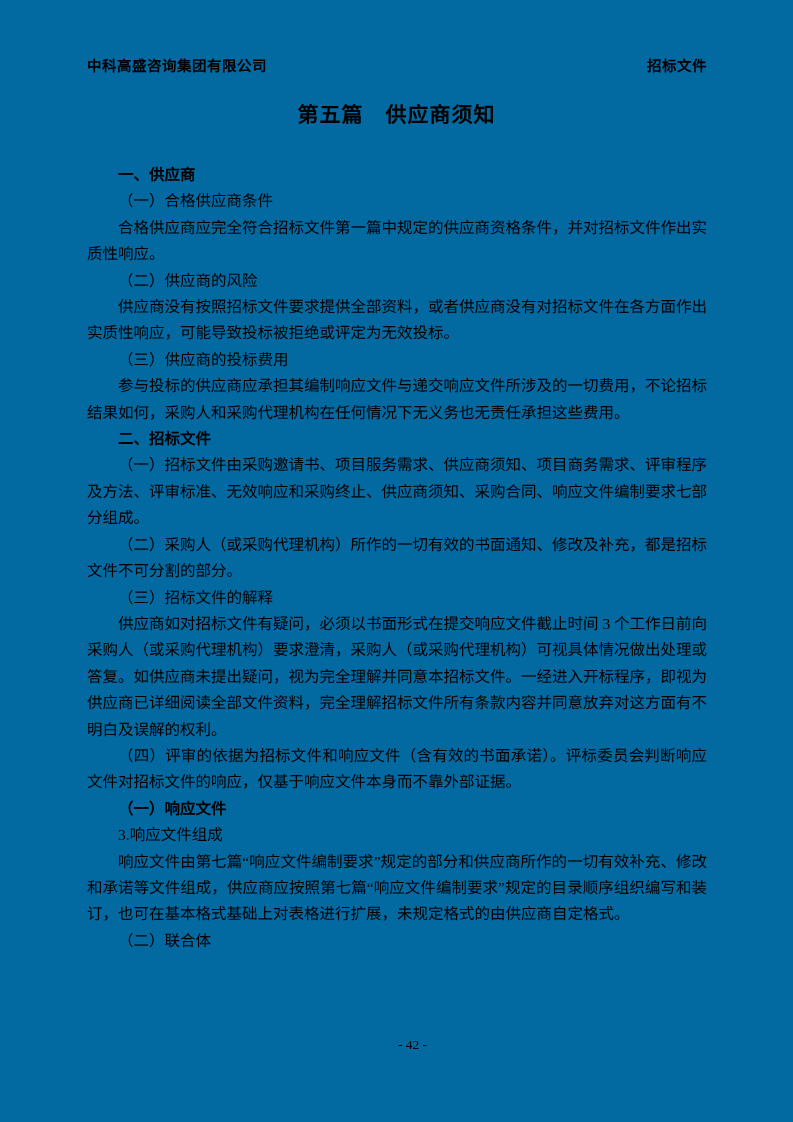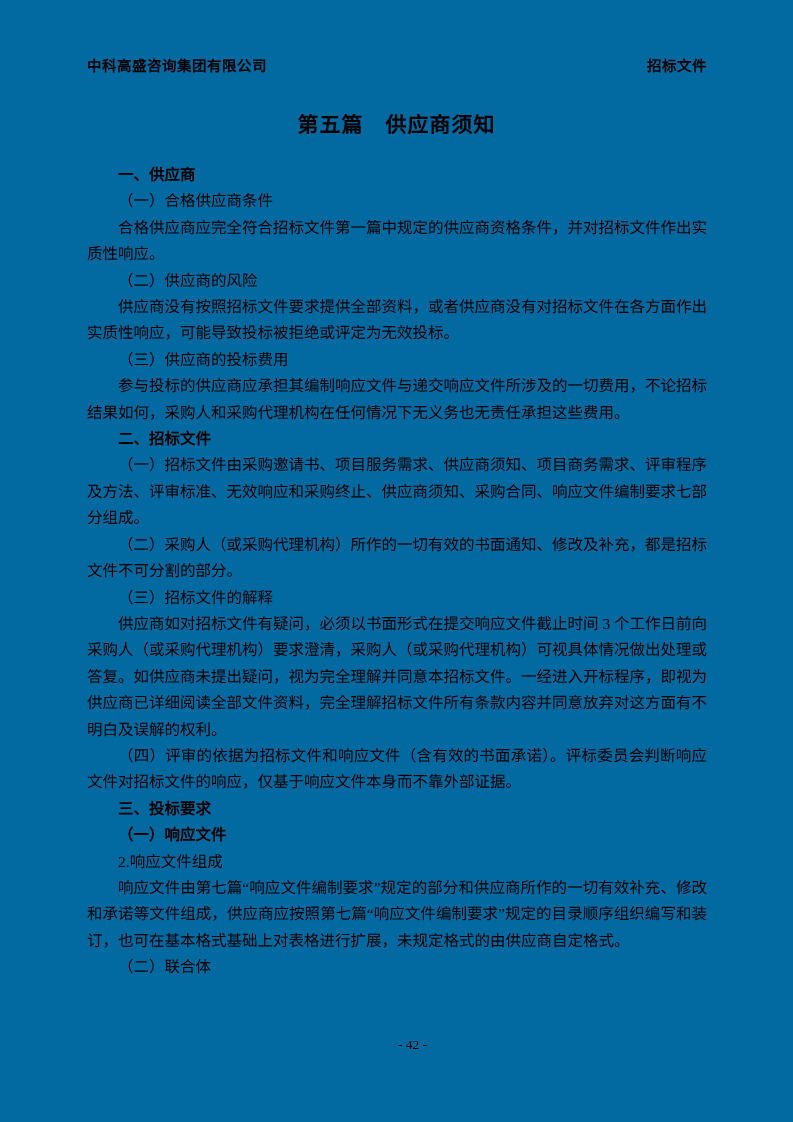--- a/index.html
+++ b/index.html
@@ -31,21 +31,20 @@
   .doc-title {
     position: absolute;
     top: 98px;
     left: 0;
     width: 100%;
     text-align: center;
     font-family: "Liberation Sans", "DejaVu Sans", sans-serif;
     font-size: 21px;
     font-weight: bold;
     letter-spacing: 1px;
-    margin-top: 10px;
   }
   .doc-body {
     position: absolute;
     top: 162px;
     left: 87px;
     width: 620px;
     font-size: 15.5px;
     line-height: 26.4px;
   }
   .para {
@@ -101,22 +100,21 @@
       <p class="para sub-heading">（二）供应商的风险</p>
       <p class="para body">供应商没有按照招标文件要求提供全部资料，或者供应商没有对招标文件在各方面作出实质性响应，可能导致投标被拒绝或评定为无效投标。</p>
       <p class="para sub-heading">（三）供应商的投标费用</p>
       <p class="para body">参与投标的供应商应承担其编制响应文件与递交响应文件所涉及的一切费用，不论招标结果如何，采购人和采购代理机构在任何情况下无义务也无责任承担这些费用。</p>
       <p class="para section-heading">二、招标文件</p>
       <p class="para body">（一）招标文件由采购邀请书、项目服务需求、供应商须知、项目商务需求、评审程序及方法、评审标准、无效响应和采购终止、供应商须知、采购合同、响应文件编制要求七部分组成。</p>
       <p class="para body">（二）采购人（或采购代理机构）所作的一切有效的书面通知、修改及补充，都是招标文件不可分割的部分。</p>
       <p class="para sub-heading">（三）招标文件的解释</p>
       <p class="para body">供应商如对招标文件有疑问，必须以书面形式在提交响应文件截止时间 3 个工作日前向采购人（或采购代理机构）要求澄清，采购人（或采购代理机构）可视具体情况做出处理或答复。如供应商未提出疑问，视为完全理解并同意本招标文件。一经进入开标程序，即视为供应商已详细阅读全部文件资料，完全理解招标文件所有条款内容并同意放弃对这方面有不明白及误解的权利。</p>
       <p class="para body">（四）评审的依据为招标文件和响应文件（含有效的书面承诺）。评标委员会判断响应文件对招标文件的响应，仅基于响应文件本身而不靠外部证据。</p>
-      <p class="para section-heading">三、投标要求</p>
       <p class="para sub-heading-bold">（一）响应文件</p>
-      <p class="para sub-heading">2.响应文件组成</p>
+      <p class="para sub-heading">3.响应文件组成</p>
       <p class="para body">响应文件由第七篇“响应文件编制要求”规定的部分和供应商所作的一切有效补充、修改和承诺等文件组成，供应商应按照第七篇“响应文件编制要求”规定的目录顺序组织编写和装订，也可在基本格式基础上对表格进行扩展，未规定格式的由供应商自定格式。</p>
       <p class="para sub-heading">（二）联合体</p>
     </div>
 
   <div class="footer">- 42 -</div>
 
 </div>
 
 </body></html>

